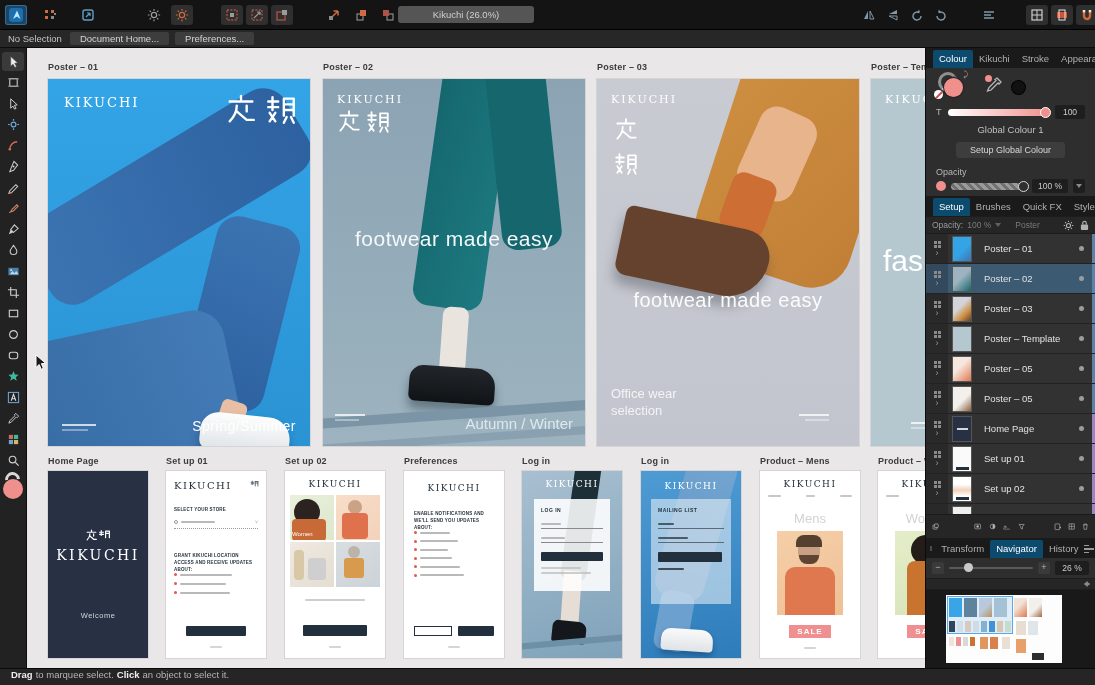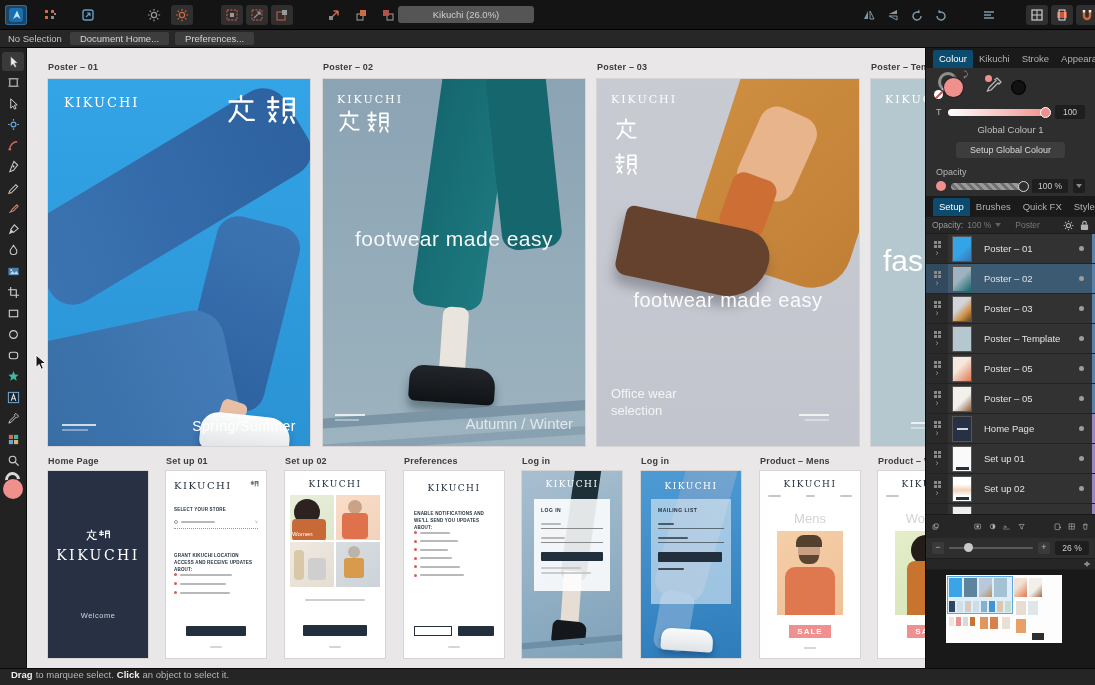--- a/index.html
+++ b/index.html
@@ -818,20 +818,27 @@
             <rect x="2" y="2" width="10" height="10" fill="none" stroke="#b8b8b8" stroke-width="1.2"></rect>
             <path d="M2 7h10M7 2v10" stroke="#b8b8b8" stroke-width="1"></path>
           </svg>
         <svg width="12" height="13" viewBox="0 0 12 14">
             <path d="M2 4h8M4 4V2.5h4V4M3 4l.7 8h4.6L9 4" fill="none" stroke="#b8b8b8" stroke-width="1.1"></path>
           </svg>
       </div>
     </div>
 
     <div class="nav-panel">
+      <div class="tabbar">
+        <div class="dock"></div>
+        <div class="tab">Transform</div>
+        <div class="tab active">Navigator</div>
+        <div class="tab">History</div>
+        <div class="burger"></div>
+      </div>
       <div class="nav-zoom">
         <div class="pm">−</div>
         <div style="flex:1;height:2px;background:#5a5a5a;border-radius:1px;position:relative">
           <div style="position:absolute;left:18%;top:-4px;width:9px;height:9px;border-radius:50%;background:#c9c9c9"></div>
         </div>
         <div class="pm">+</div>
         <div class="valbox" style="width:34px;height:14px">26 %</div>
       </div>
       <div class="nav-spacer">
         <div style="position:absolute;right:5px;top:2px;width:0;height:0;border-left:3px solid transparent;border-right:3px solid transparent;border-bottom:4px solid #8a8a8a"></div>

